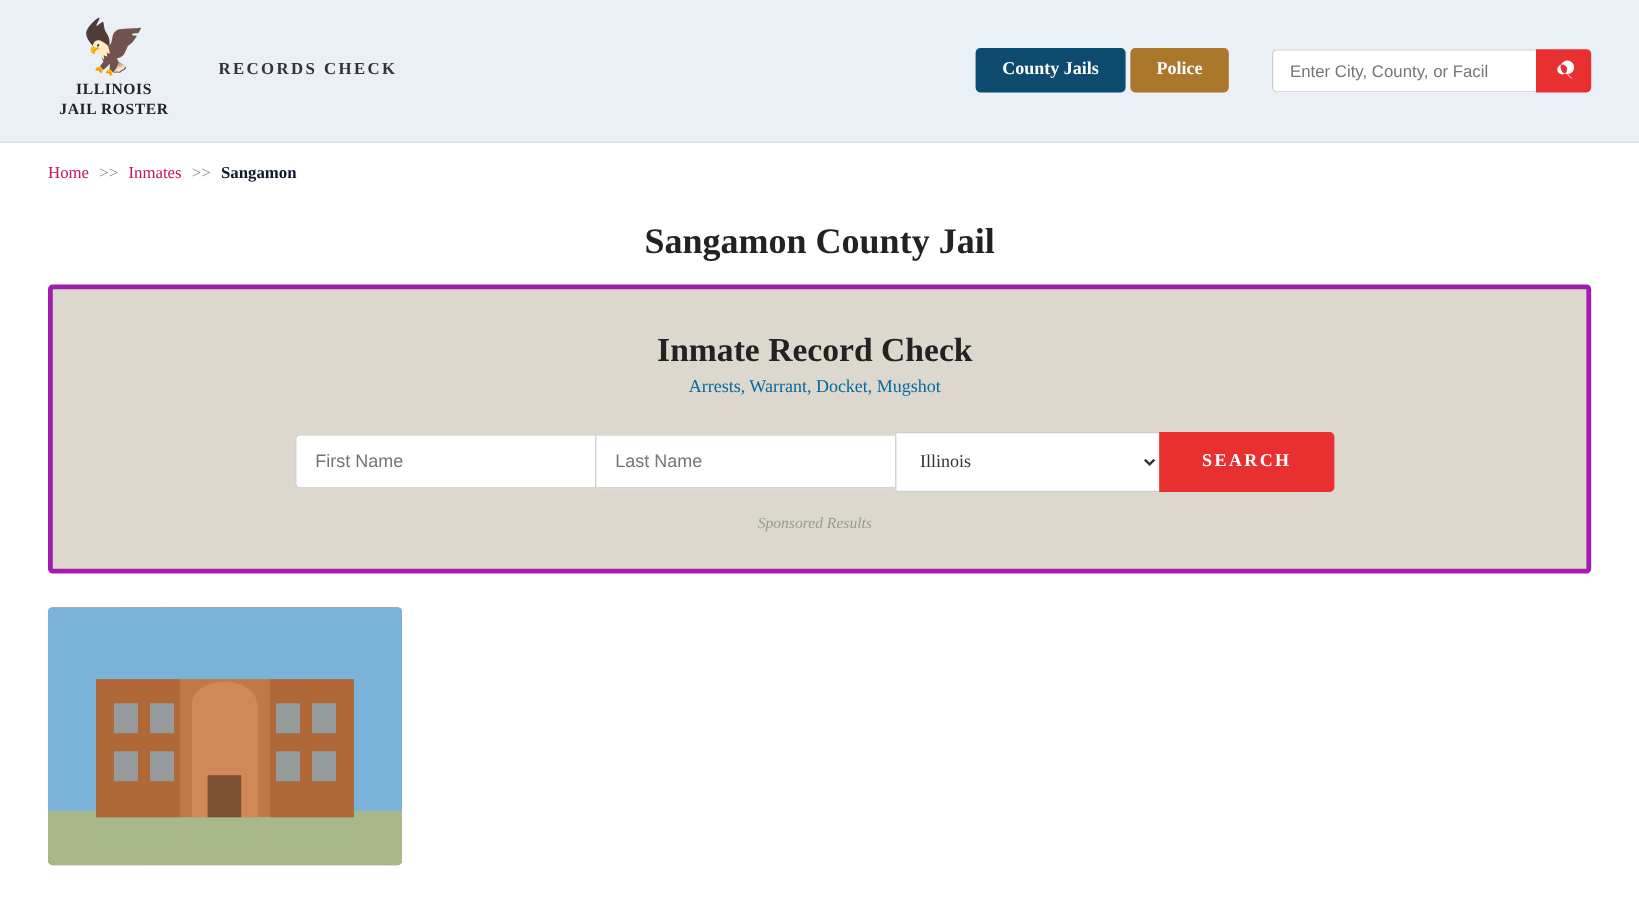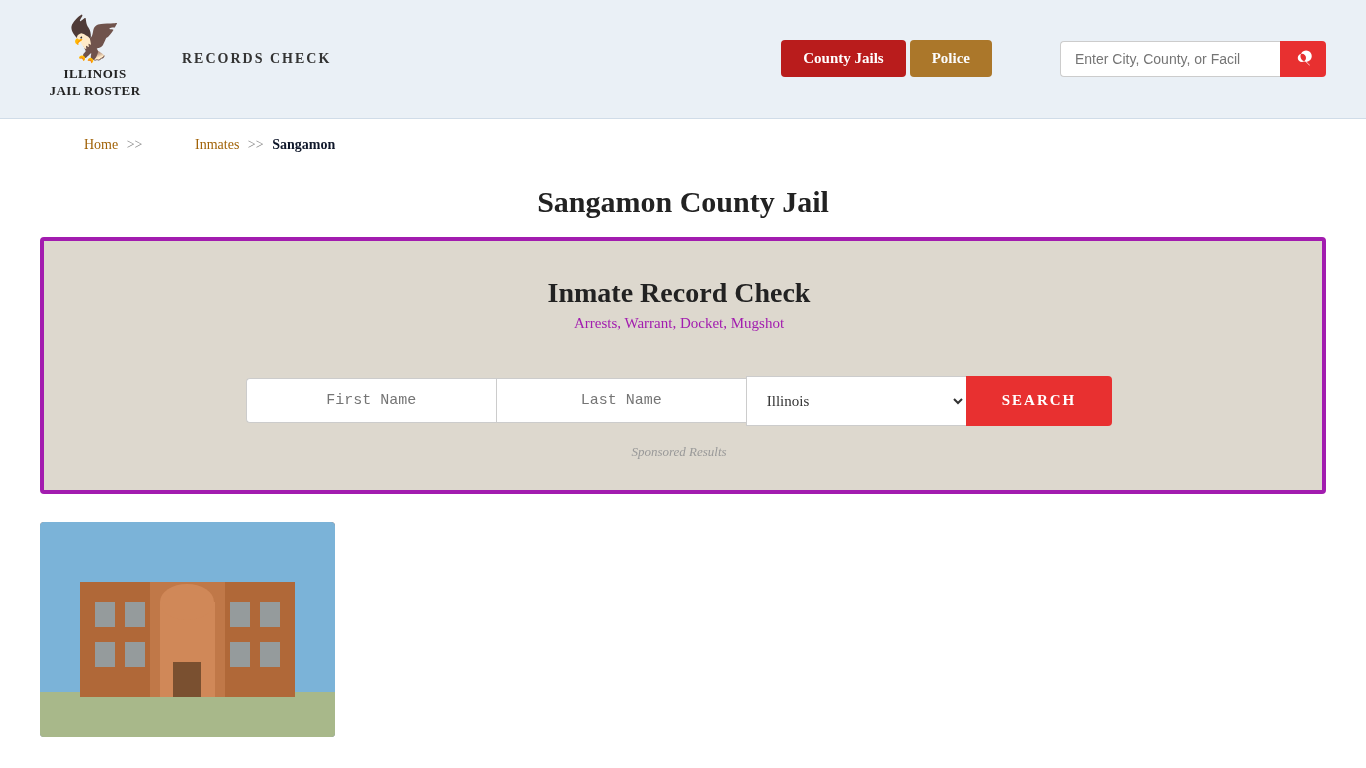--- a/index.html
+++ b/index.html
@@ -48,32 +48,31 @@
     .nav-btn {
       padding: 10px 22px;
       border: none;
       border-radius: 4px;
       font-size: 15px;
       font-weight: bold;
       cursor: pointer;
       font-family: inherit;
     }
     .nav-btn-active {
-      background: #b91c1c;
+      background: #0c4a6e;
       color: #fff;
     }
     .nav-btn-inactive {
       background: #a16207;
       color: #fff;
       opacity: 0.85;
     }
     .search-bar {
       display: flex;
       align-items: center;
-      margin-left: 32px;
     }
     .search-input {
       padding: 9px 14px;
       border: 1px solid #ccc;
       border-right: none;
       border-radius: 4px 0 0 4px;
       font-size: 14px;
       width: 220px;
       outline: none;
       color: #888;
@@ -90,21 +89,21 @@
       justify-content: center;
     }
     .search-btn svg { width: 18px; height: 18px; fill: #fff; }
 
     
     .breadcrumb {
       padding: 18px 40px 8px 40px;
       font-size: 14px;
       color: #555;
     }
-    .breadcrumb a { color: #a16207; text-decoration: none; margin-left: 44px; }
+    .breadcrumb a { color: #be185d; text-decoration: none; }
     .breadcrumb span { color: #888; margin: 0 5px; }
     .breadcrumb strong { color: #0f172a; font-weight: bold; }
 
     
     .page-title-wrap {
       text-align: center;
       padding: 24px 40px 18px 40px;
     }
     .page-title {
       font-size: 30px;
@@ -122,38 +121,37 @@
       text-align: center;
     }
     .record-check-title {
       font-size: 28px;
       font-weight: bold;
       color: #222;
       margin-bottom: 6px;
     }
     .record-check-subtitle {
       font-size: 15px;
-      color: #a21caf;
-      margin-bottom: 44px;
+      color: #0369a1;
+      margin-bottom: 28px;
     }
     .search-form {
       display: flex;
       gap: 0;
       justify-content: center;
       align-items: center;
     }
     .form-input {
       padding: 13px 16px;
       border: 1px solid #ccc;
       font-size: 15px;
-      font-family: Liberation Mono, monospace;
+      font-family: Liberation Sans, sans-serif;
       outline: none;
       color: #0369a1;
       background: #fff;
-      text-align: center;
     }
     .form-input-first {
       border-radius: 4px 0 0 4px;
       border-right: none;
       width: 250px;
     }
     .form-input-last {
       border-radius: 0;
       border-right: none;
       width: 250px;

